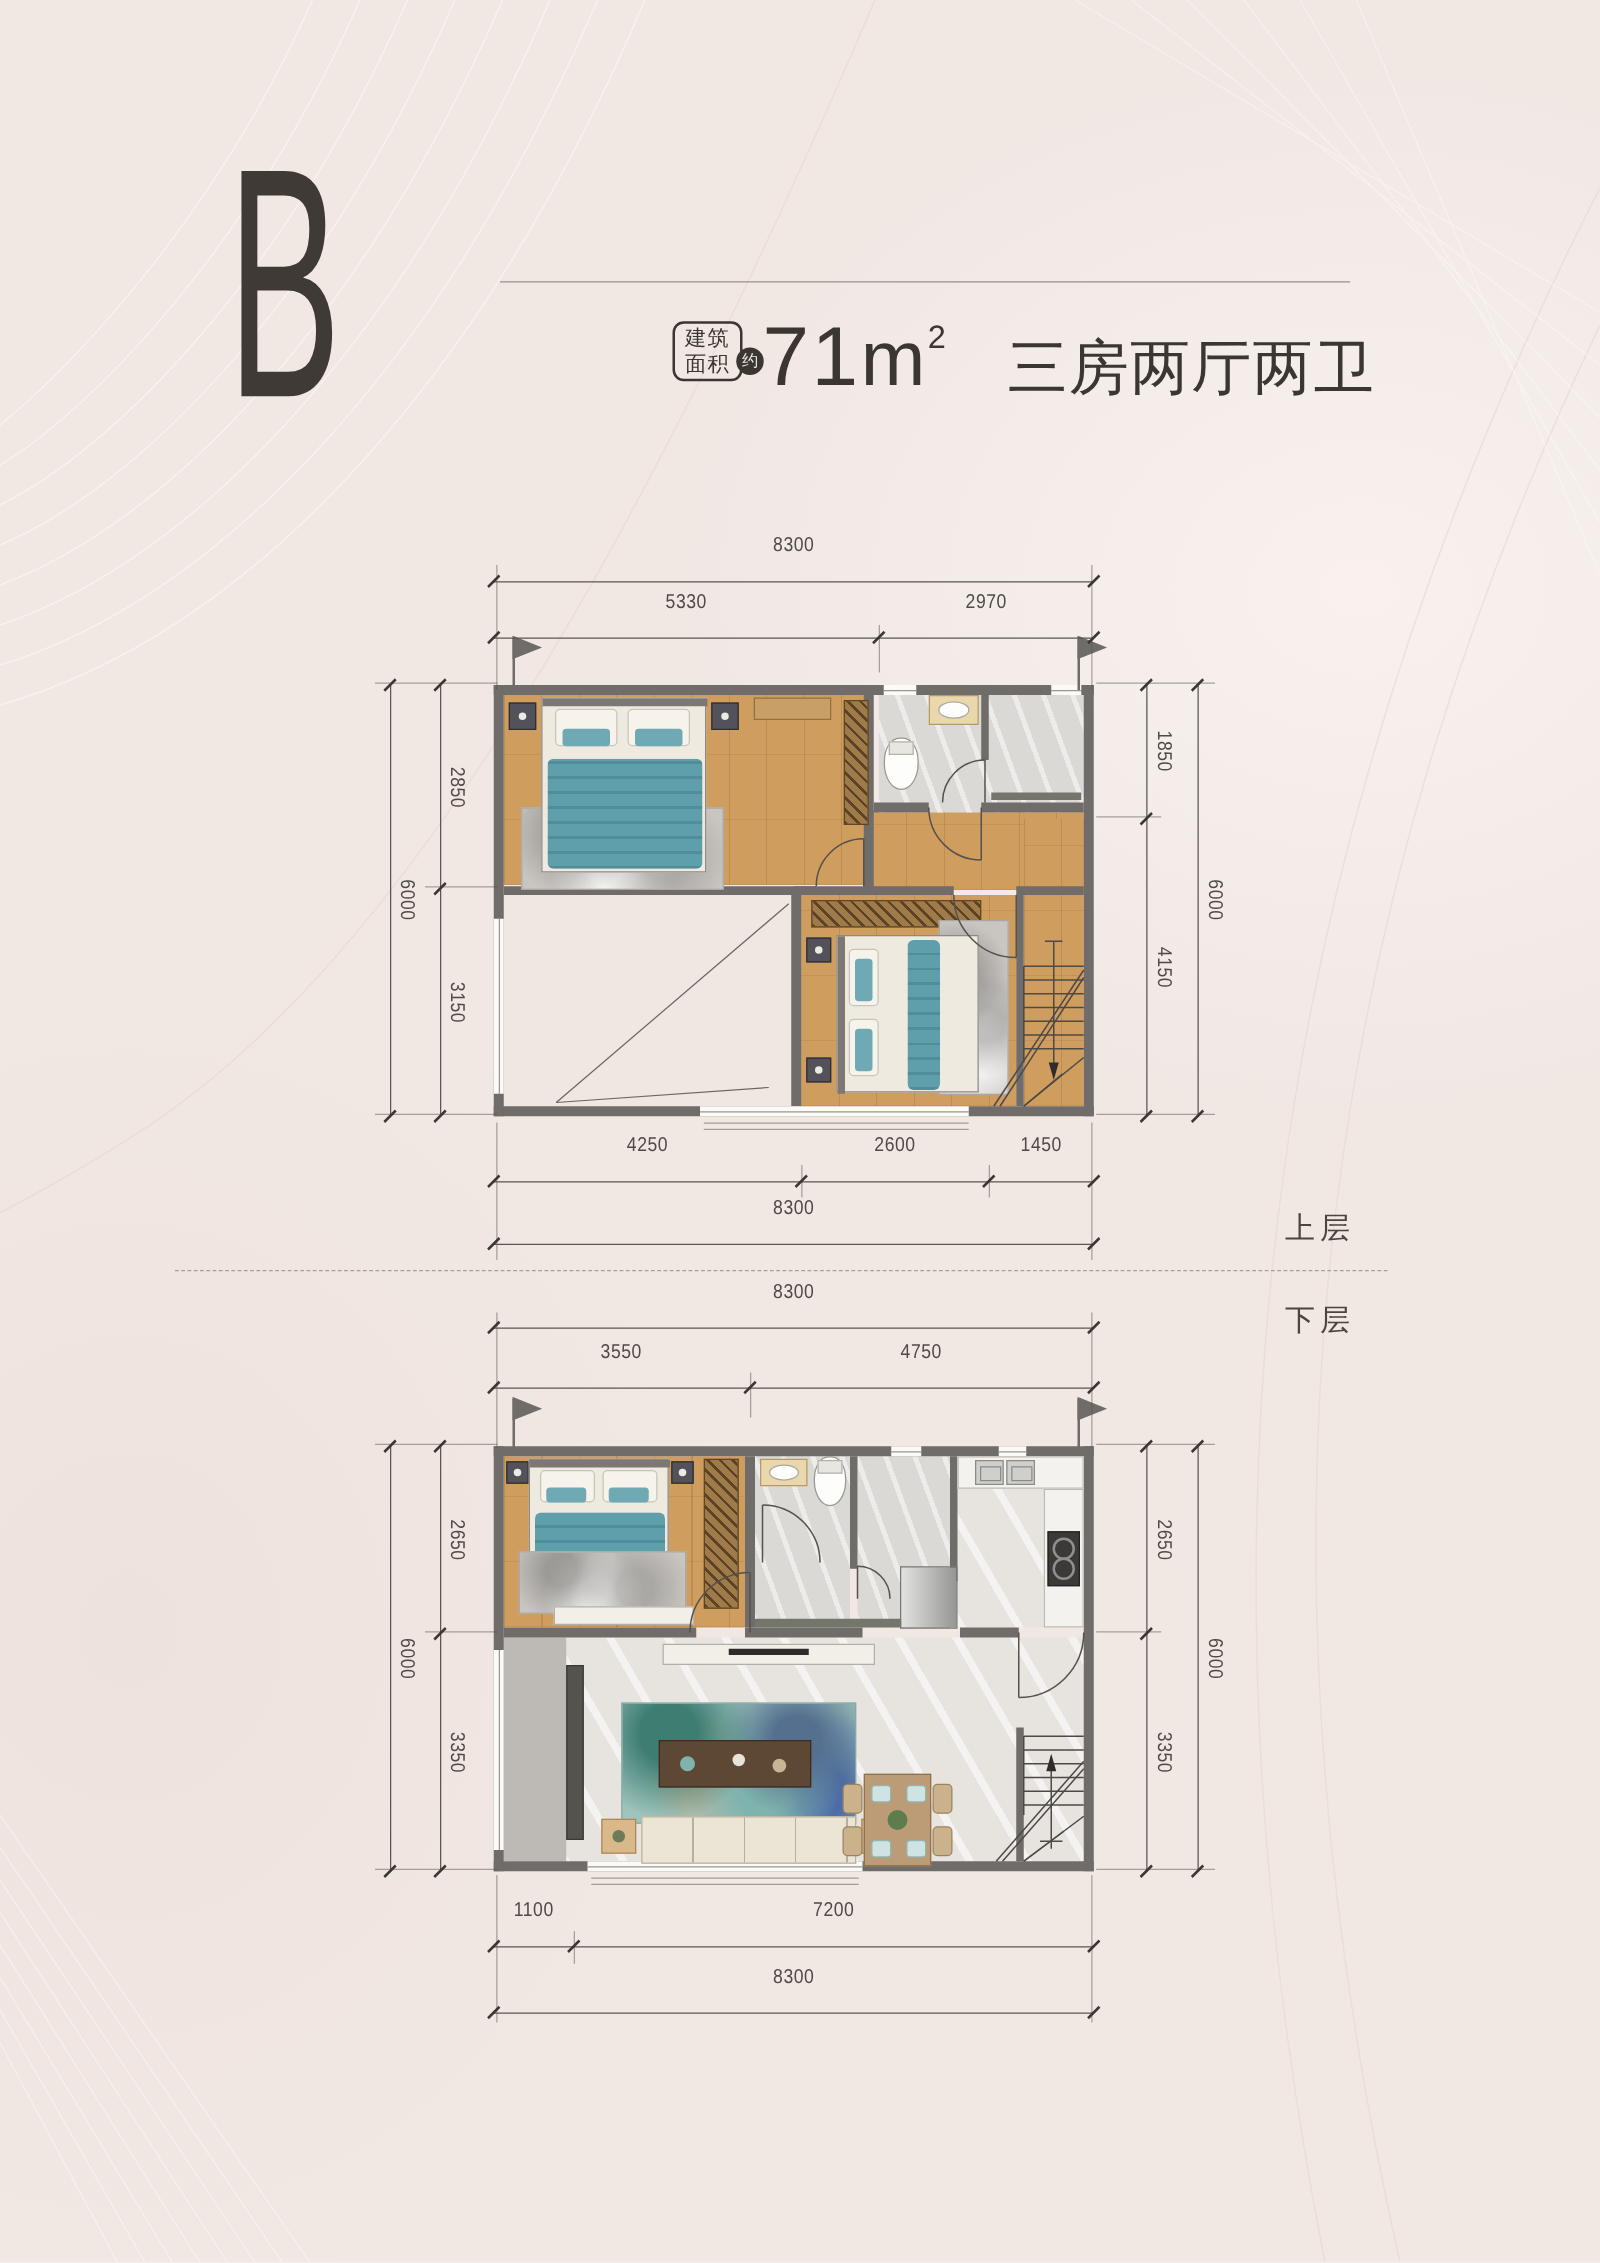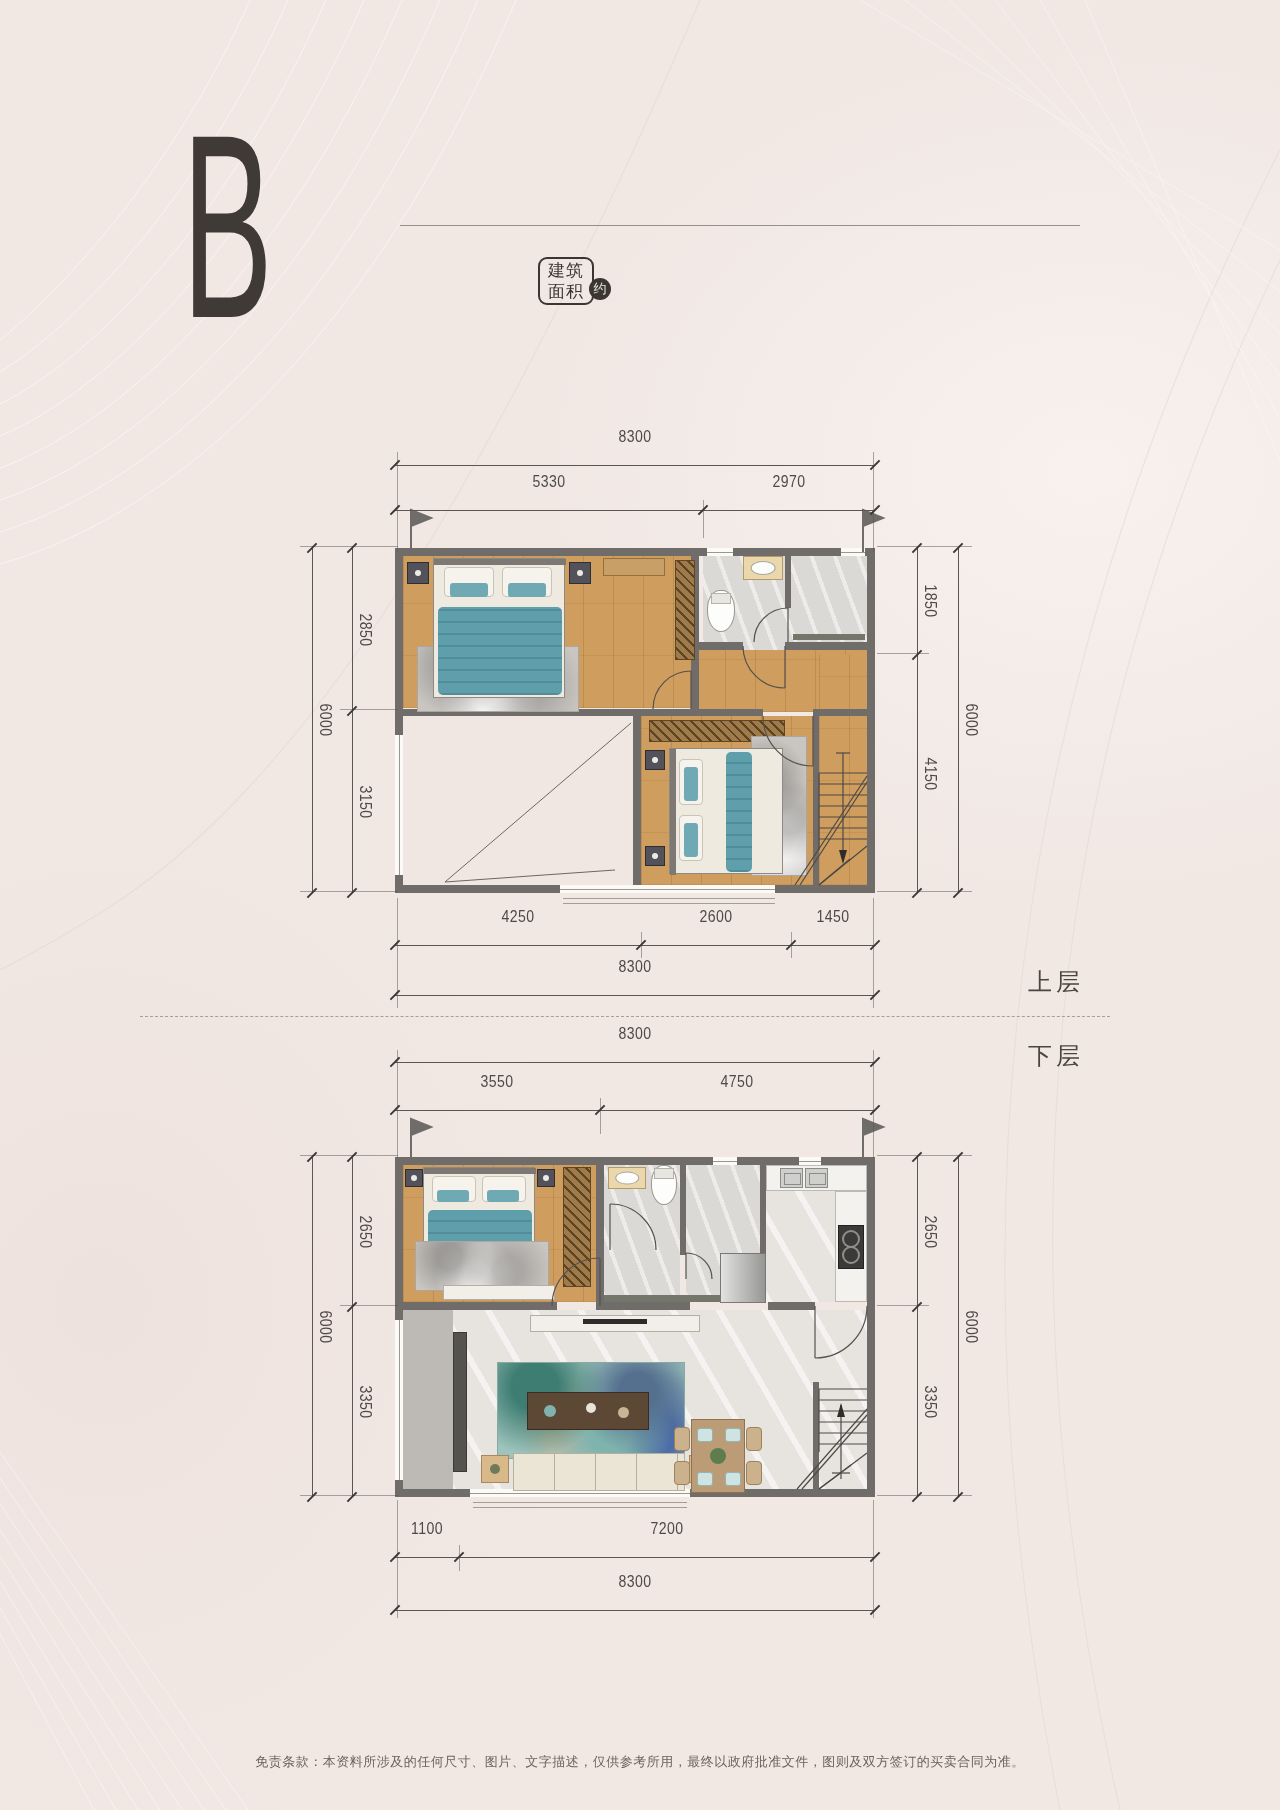--- a/index.html
+++ b/index.html
@@ -147,20 +147,26 @@
     </g>
   </svg>
 
   <div class="b-letter">B</div>
   <div class="hdr-line"></div>
   <div class="area-badge">
     <div>建筑</div>
     <div>面积</div>
   </div>
   <div class="approx-dot">约</div>
+  <div class="area-group">
+    <span class="area-num">71</span>
+    <span class="area-unit">m</span>
+    <span class="area-sup">2</span>
+  </div>
+  <div class="rooms">三房两厅两卫</div>
 
   <div class="plan" style="left:395px;top:548px;width:480px;height:345px;">
 
     <div class="wood" style="left:8px;top:8px;width:292px;height:152px;"></div>
     <div class="wood" style="left:300px;top:100px;width:172px;height:64px;"></div>
     <div class="tile" style="left:308px;top:8px;width:164px;height:94px;"></div>
     <div class="wood" style="left:246px;top:168px;width:172px;height:169px;"></div>
     <div class="wood" style="left:424px;top:107px;width:48px;height:230px;"></div>
     <div class="void-floor" style="left:8px;top:168px;width:230px;height:169px;"></div>
 
@@ -473,14 +479,13 @@
       <div class="tk" style="left: 917px; top: 1307px;"></div>
       <div class="tk" style="left: 917px; top: 1497px;"></div>
       <span class="dnum-v" style="left: 930px; top: 1232px;">2650</span>
       <span class="dnum-v" style="left: 930px; top: 1402px;">3350</span>
       <div class="dl" style="left: 958px; top: 1157px; width: 1px; height: 340px;"></div>
       <div class="tk" style="left: 958px; top: 1157px;"></div>
       <div class="tk" style="left: 958px; top: 1497px;"></div>
       <span class="dnum-v" style="left: 971px; top: 1327px;">6000</span>
     </div>
 
-  <div class="disclaimer">免责条款：本资料所涉及的任何尺寸、图片、文字描述，仅供参考所用，最终以政府批准文件，图则及双方签订的买卖合同为准。</div>
 </div>
 
 </body></html>

